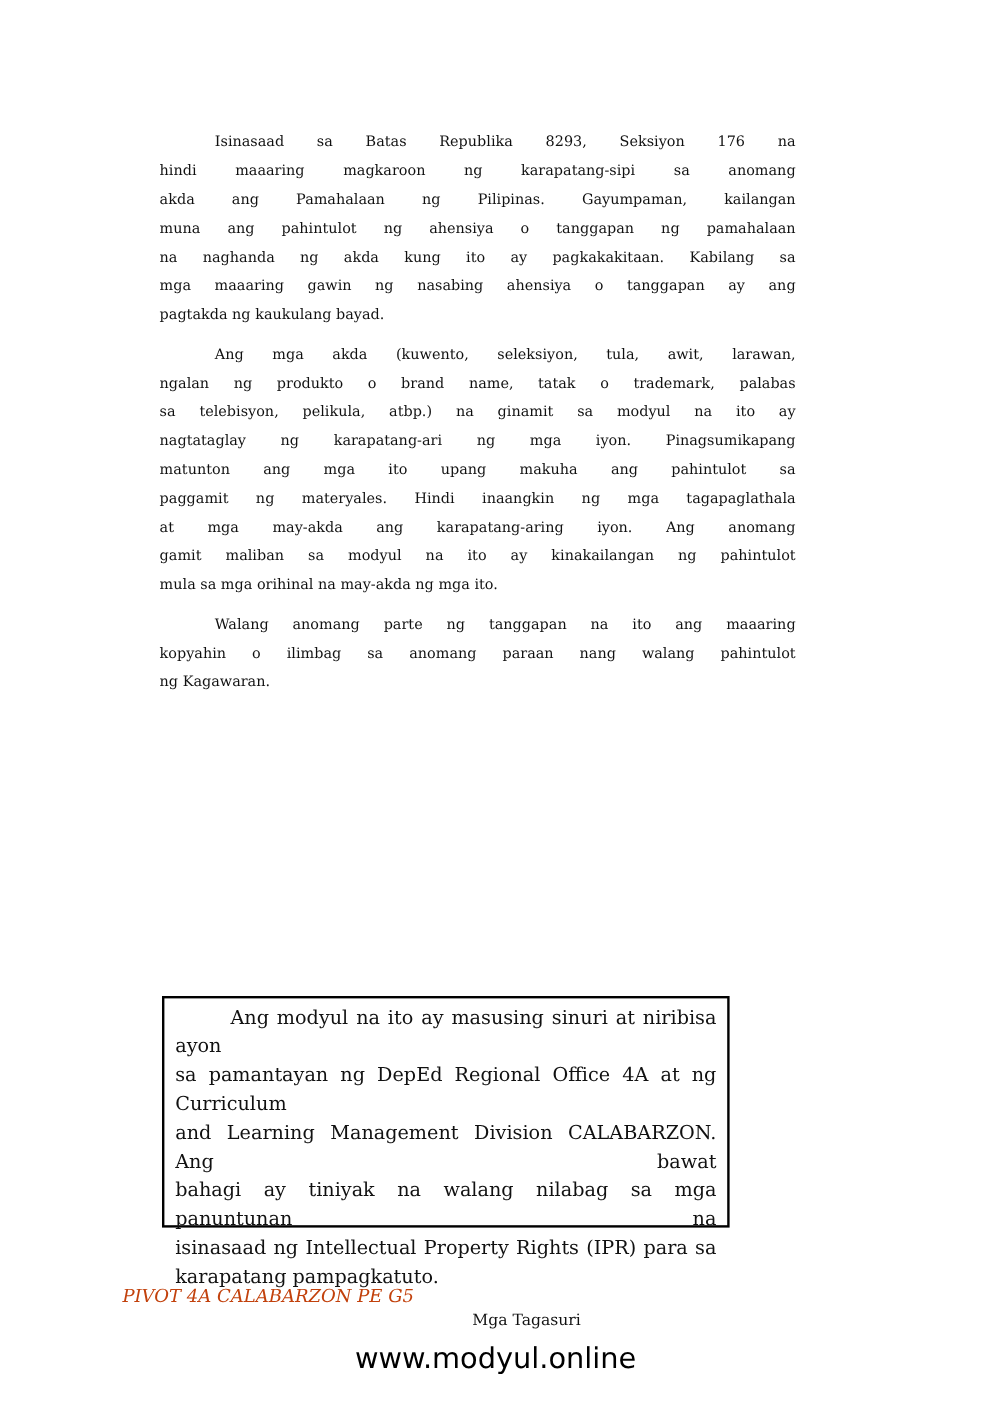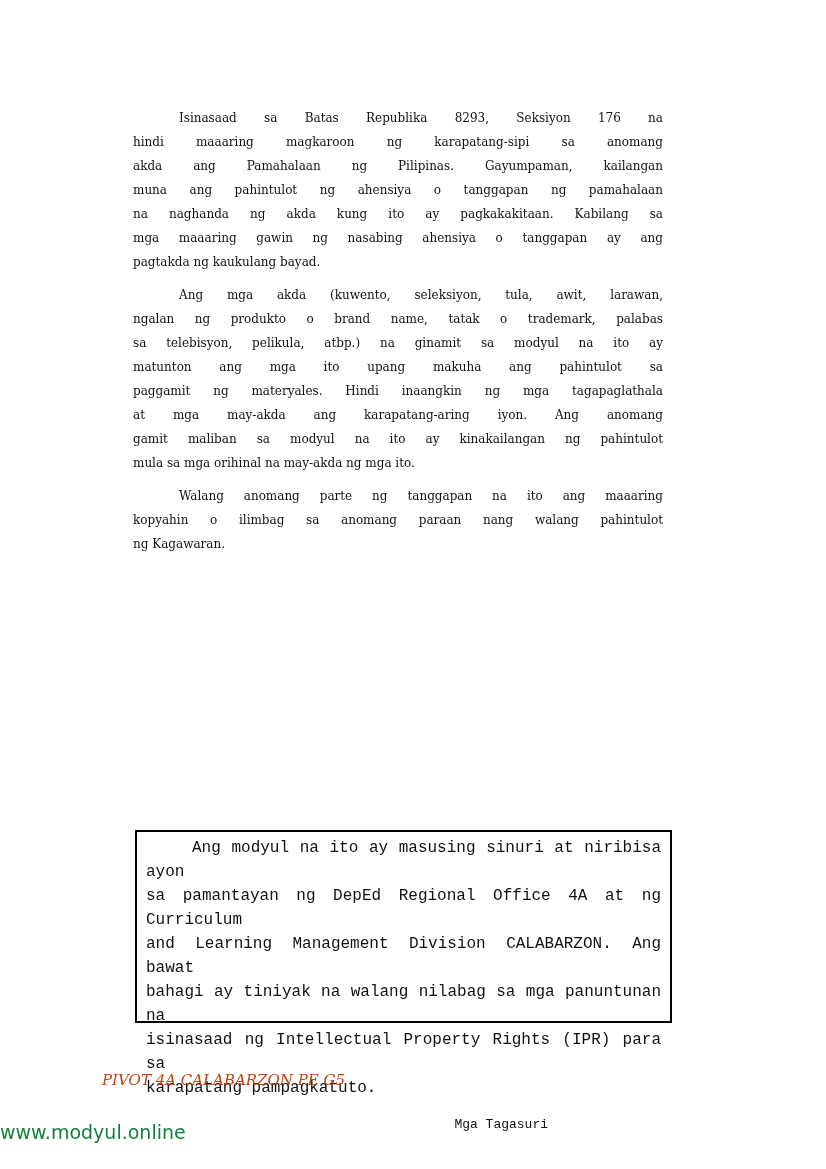--- a/index.html
+++ b/index.html
@@ -37,26 +37,25 @@
     text-align: right;
     text-align-last: left;
   }
   .jlines > div.first {
     text-indent: 46px;
   }
   .notice-box {
     position: absolute;
     left: 135px;
     top: 830px;
-    width: 537px;
+    width: 473px;
     height: 193px;
     box-sizing: border-box;
     border: 2px solid #000000;
     padding: 4px 9px;
-    font-family: Liberation Mono, monospace;
   }
   .notice-box .para {
     font-size: 16px;
     line-height: 24px;
   }
   .signature {
     margin-top: 13px;
     font-size: 13px;
     line-height: 24px;
     text-align: right;
@@ -69,25 +68,25 @@
     font-size: 15px;
     line-height: 24px;
     font-style: italic;
     color: #c2410c;
   }
   .watermark {
     position: absolute;
     left: 0;
     right: 0;
     top: 1120px;
-    text-align: left;
+    text-align: center;
     font-family: "DejaVu Sans", sans-serif;
-    font-size: 19px;
+    font-size: 24px;
     line-height: 24px;
-    color: #15803d;
+    color: #000000;
   }
 </style>
 </head>
 <body>
 
 <div class="page">
 
   <div class="content">
     <div class="para jlines">
         <div class="first">Isinasaad sa Batas Republika 8293, Seksiyon 176 na</div>
@@ -95,20 +94,21 @@
         <div>akda ang Pamahalaan ng Pilipinas. Gayumpaman, kailangan</div>
         <div>muna ang pahintulot ng ahensiya o tanggapan ng pamahalaan</div>
         <div>na naghanda ng akda kung ito ay pagkakakitaan. Kabilang sa</div>
         <div>mga maaaring gawin ng nasabing ahensiya o tanggapan ay ang</div>
         <div>pagtakda ng kaukulang bayad.</div>
       </div>
     <div class="para jlines">
         <div class="first">Ang mga akda (kuwento, seleksiyon, tula, awit, larawan,</div>
         <div>ngalan ng produkto o brand name, tatak o trademark, palabas</div>
         <div>sa telebisyon, pelikula, atbp.) na ginamit sa modyul na ito ay</div>
+        <div>nagtataglay ng karapatang-ari ng mga iyon. Pinagsumikapang</div>
         <div>matunton ang mga ito upang makuha ang pahintulot sa</div>
         <div>paggamit ng materyales. Hindi inaangkin ng mga tagapaglathala</div>
         <div>at mga may-akda ang karapatang-aring iyon. Ang anomang</div>
         <div>gamit maliban sa modyul na ito ay kinakailangan ng pahintulot</div>
         <div>mula sa mga orihinal na may-akda ng mga ito.</div>
       </div>
     <div class="para jlines">
         <div class="first">Walang anomang parte ng tanggapan na ito ang maaaring</div>
         <div>kopyahin o ilimbag sa anomang paraan nang walang pahintulot</div>
         <div>ng Kagawaran.</div>

